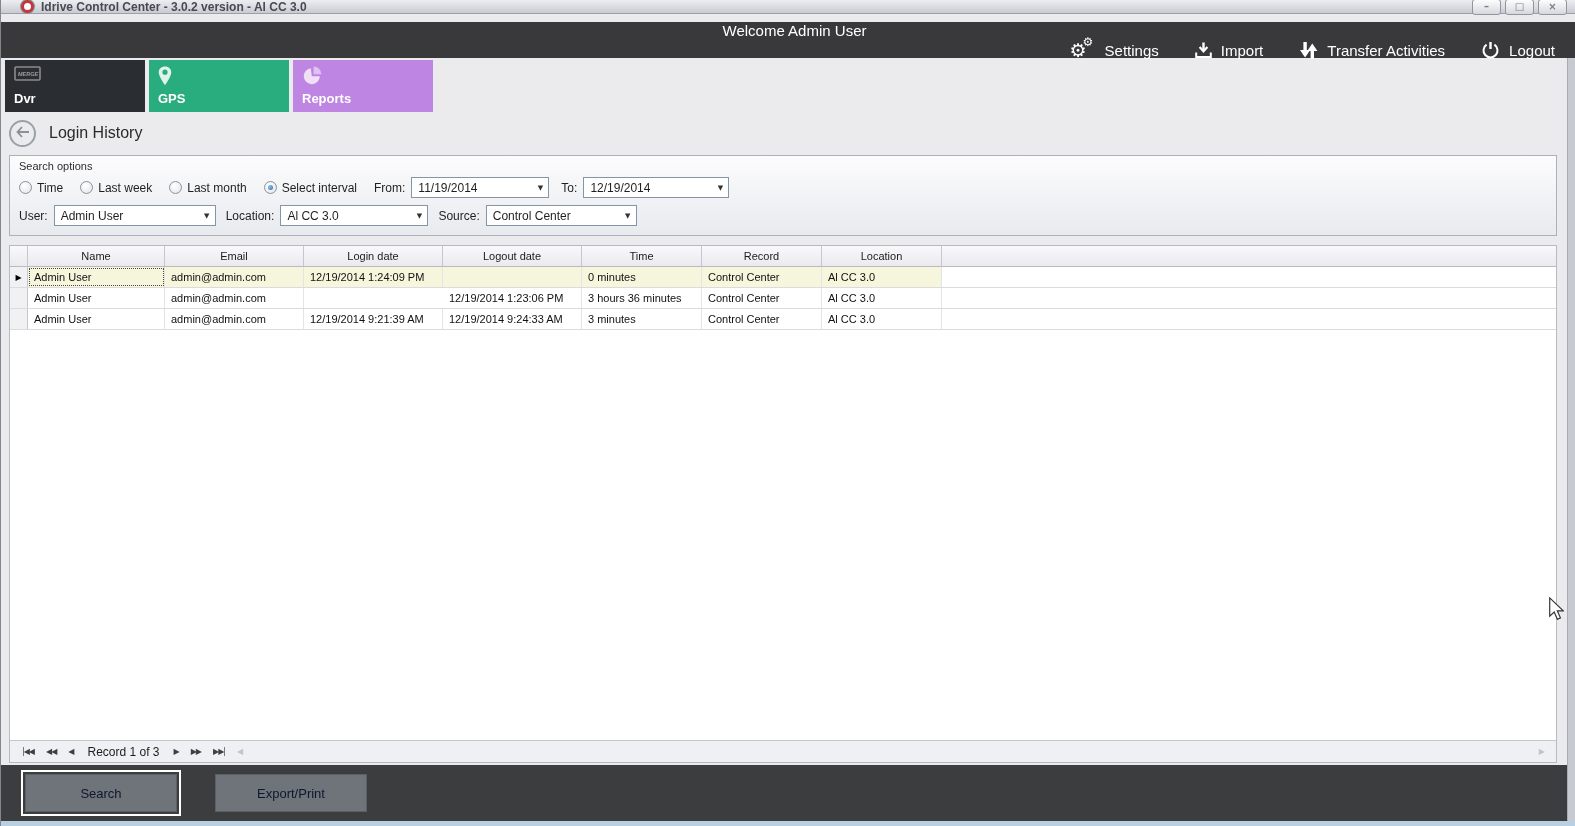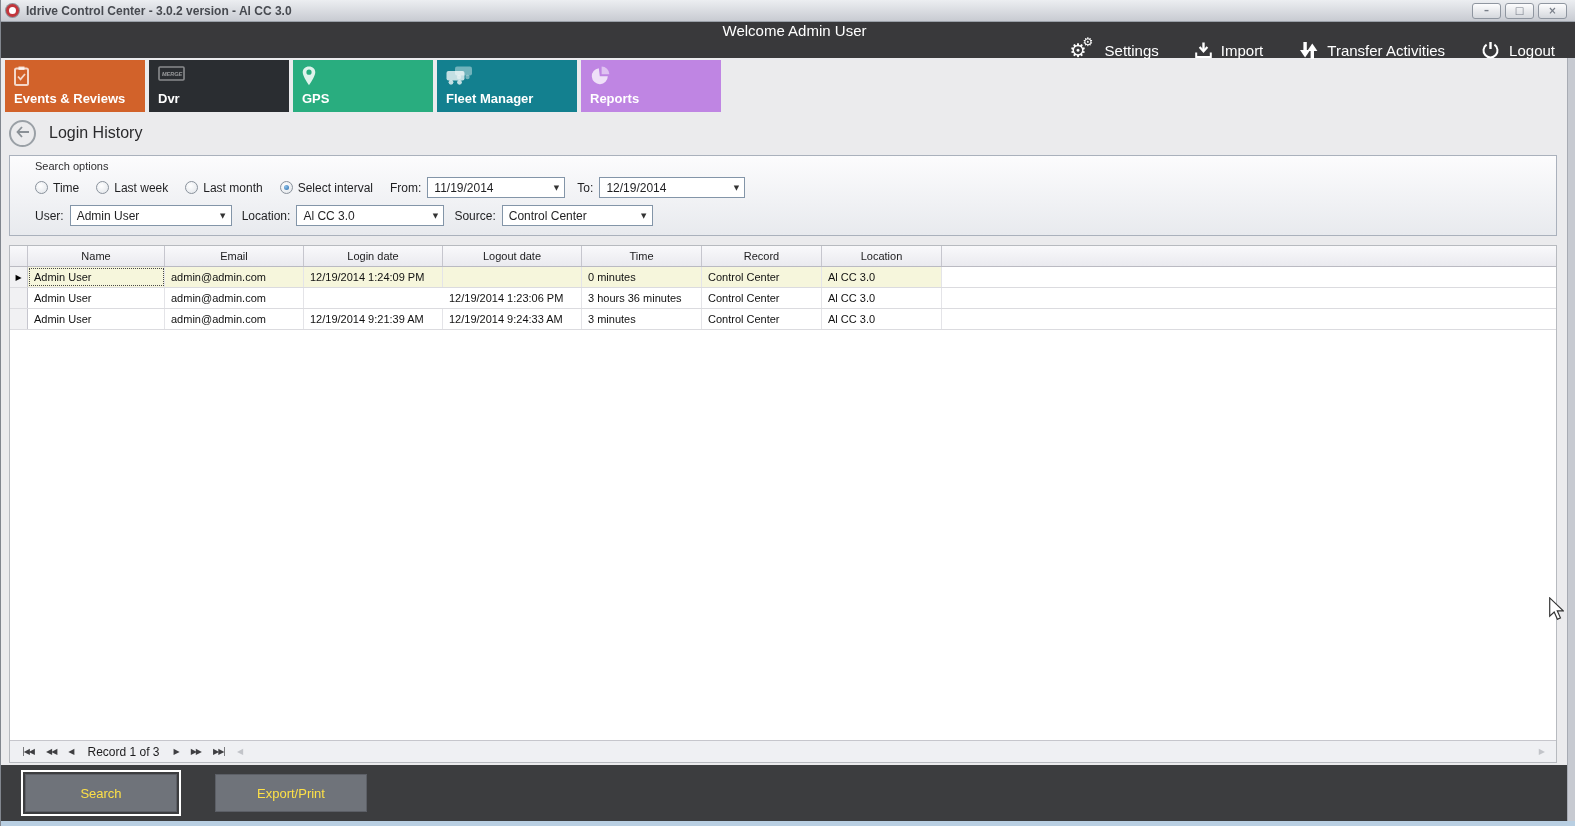--- a/index.html
+++ b/index.html
@@ -6,24 +6,24 @@
   html,body { width:1575px; height:826px; }
   body {
     position: relative;
     font-family: "Liberation Sans", sans-serif;
     background: #ebebed;
     overflow: hidden;
     border-left: 1px solid #81868e;
   }
   
   .titlebar {
-    position: absolute; top:0; left:0; right:0; height:22px;
+    position: absolute; top:0; left:0; right:0; height:14px;
     background: linear-gradient(#eceef1, #c8cbd2);
     border-bottom: 1px solid #9aa0a8;
-    display: flex; align-items: center; padding-left: 5px;
+    display: flex; align-items: center; padding-left: 20px;
   }
   .app-icon { width:13px; height:13px; border-radius:50%; background:#fff;
     border:3px solid #c2363c; box-shadow:0 0 0 1px #8d9299; margin-right:7px; }
   .title-text { font-size:12px; font-weight:bold; color:#474a50; }
   .win-btns { margin-left:auto; display:flex; gap:4px; padding-right:8px; }
   .win-btn { width:29px; height:16px; border:1px solid #8f96a0; border-radius:3px;
     background: linear-gradient(#fdfdfe,#d5d8dd); color:#787e88; font-size:10px;
     line-height:13px; text-align:center; font-weight:bold; cursor:pointer;
     font-family:"DejaVu Sans", sans-serif; }
   
@@ -45,21 +45,21 @@
   .tile { width:140px; height:52px; color:#fff; position:relative; padding:6px 9px; cursor:pointer; }
   .tile .icon { position:absolute; top:6px; left:9px; }
   .tile-label { position:absolute; bottom:6px; left:9px; font-weight:bold; font-size:13px; white-space:nowrap; }
   
   .page-title-row { position:absolute; top:115px; left:8px; height:36px; display:flex; align-items:center; }
   .back-btn { width:27px; height:27px; border-radius:50%; border:2px solid #9aa0a6;
     display:flex; align-items:center; justify-content:center; background:transparent; cursor:pointer; }
   .page-title { font-size:16px; color:#2a2a2c; margin-left:13px; }
   
   .groupbox { position:absolute; top:155px; left:8px; right:18px; height:81px;
-    border:1px solid #aab1bc; background:linear-gradient(#fcfcfd,#e8eaee);padding-left:16px; }
+    border:1px solid #aab1bc; background:linear-gradient(#fcfcfd,#e8eaee); }
   .groupbox-title { font-size:11px; color:#2e2e30; padding:4px 9px 2px; }
   .search-row { display:flex; align-items:center; padding-left:9px; font-size:12px; color:#1f1f21; }
   .search-row1 { height:27px; }
   .search-row2 { height:27px; margin-top:1px; }
   .radio-item { display:flex; align-items:center; margin-right:17px; cursor:pointer; }
   .radio { width:13px; height:13px; border-radius:50%; border:1px solid #8a929c;
     background: radial-gradient(circle at 40% 35%, #ffffff, #dfe3e8); position:relative; margin-right:5px; }
   .radio.checked::after { content:""; position:absolute; inset:3px; border-radius:50%;
     background: radial-gradient(circle at 35% 35%, #8cc0ea, #2a6dab); }
   .field-label { margin-right:6px; white-space:nowrap; }
@@ -89,21 +89,21 @@
   .pager { height:22px; flex:none; background:#eff0f3; border-top:1px solid #c6c6cc;
     display:flex; align-items:center; padding:0 6px; font-size:12px; color:#1c1c1e; }
   .pager-btn { font-size:8px; color:#3f3f42; letter-spacing:-1px; padding:0 6px; cursor:pointer;
     font-family:"DejaVu Sans", sans-serif; }
   .pager-btn.disabled { color:#c2c4c9; cursor:default; }
   .record-text { margin:0 8px; }
   .pager-right { margin-left:auto; }
   
   .footer { position:absolute; left:0; right:8px; bottom:5px; height:56px; background:#3c3d3f;
     display:flex; align-items:center; gap:38px; padding-left:24px; }
-  .btn { width:152px; height:38px; background:#6f737a; color:#fde047; font-size:13px;
+  .btn { width:152px; height:38px; background:#6f737a; color:#0f172a; font-size:13px;
     display:flex; align-items:center; justify-content:center; cursor:pointer; border:1px solid #5c5f66; }
   .btn.focused { outline:2px solid #ffffff; outline-offset:2px; }
   
   .right-strip { position:absolute; top:58px; bottom:5px; right:0; width:8px;
     background:#c7cad1; border-left:1px solid #a7abb3; }
   .bottom-strip { position:absolute; left:0; right:0; bottom:0; height:5px; background:#b9cfe2; }
   .cursor { position:absolute; left:1548px; top:597px; z-index:50; pointer-events:none; }
 </style>
 </head>
 <body>
@@ -157,55 +157,32 @@
             <path d="M9.5 1 v7" stroke="#fff" stroke-width="2.4" fill="none"></path>
             <path d="M5.6 3.6 a7 7 0 1 0 7.8 0" stroke="#fff" stroke-width="2" fill="none"></path>
           </svg>
         </span>
         <span>Logout</span>
       </div>
     </div>
 </div>
 
 <div class="tiles">
-    <div class="tile" style="background: rgb(210, 98, 42);">
-      <span class="icon"><svg width="15" height="20" viewBox="0 0 15 20">
-          <rect x="1" y="2.5" width="13" height="16.5" rx="1.5" fill="none" stroke="rgba(255,255,255,0.75)" stroke-width="2"></rect>
-          <rect x="4.5" y="0.5" width="6" height="3.5" fill="rgba(255,255,255,0.75)"></rect>
-          <path d="M4 10.5 l2.5 2.8 4.5-5.3" fill="none" stroke="rgba(255,255,255,0.75)" stroke-width="1.8"></path>
-        </svg></span>
-      <div class="tile-label">Events &amp; Reviews</div>
-    </div>
     <div class="tile" style="background: rgb(42, 45, 49);">
       <span class="icon"><svg width="27" height="15" viewBox="0 0 27 15">
           <rect x="1" y="1" width="25" height="13" rx="1" fill="none" stroke="rgba(255,255,255,0.45)" stroke-width="1.6"></rect>
           <text x="4" y="10" font-size="5.5" font-style="italic" font-weight="bold" fill="rgba(255,255,255,0.5)" font-family="Liberation Sans, sans-serif">MERGE</text>
         </svg></span>
       <div class="tile-label">Dvr</div>
     </div>
     <div class="tile" style="background: rgb(41, 173, 127);">
       <span class="icon"><svg width="14" height="20" viewBox="0 0 14 20">
           <path d="M7 0.5 C3.2 0.5 0.7 3.1 0.7 6.3 C0.7 10.4 7 19.2 7 19.2 C7 19.2 13.3 10.4 13.3 6.3 C13.3 3.1 10.8 0.5 7 0.5 Z M7 8.8 A2.6 2.6 0 1 1 7 3.6 A2.6 2.6 0 0 1 7 8.8 Z" fill="rgba(255,255,255,0.85)" fill-rule="evenodd"></path>
         </svg></span>
       <div class="tile-label">GPS</div>
-    </div>
-    <div class="tile" style="background: rgb(19, 128, 143);">
-      <span class="icon"><svg width="27" height="19" viewBox="0 0 27 19">
-          <g fill="rgba(255,255,255,0.4)">
-            <rect x="9" y="0.5" width="17" height="9" rx="2"></rect>
-            <circle cx="13" cy="11" r="2.2"></circle>
-            <circle cx="21.5" cy="11" r="2.2"></circle>
-          </g>
-          <g fill="rgba(255,255,255,0.75)">
-            <rect x="0.5" y="5" width="18" height="9.5" rx="2"></rect>
-            <circle cx="5" cy="16.3" r="2.4"></circle>
-            <circle cx="13.5" cy="16.3" r="2.4"></circle>
-          </g>
-        </svg></span>
-      <div class="tile-label">Fleet Manager</div>
     </div>
     <div class="tile" style="background: rgb(191, 133, 227);">
       <span class="icon"><svg width="20" height="20" viewBox="0 0 20 20">
           <path d="M8.8 2.2 A8 8 0 1 0 17.8 10.2 L9.8 10.2 Z" fill="rgba(255,255,255,0.75)"></path>
           <path d="M11.6 0.6 A8 8 0 0 1 19.4 8.2 L11.6 8.2 Z" fill="rgba(255,255,255,0.5)"></path>
         </svg></span>
       <div class="tile-label">Reports</div>
     </div>
   </div>
 

